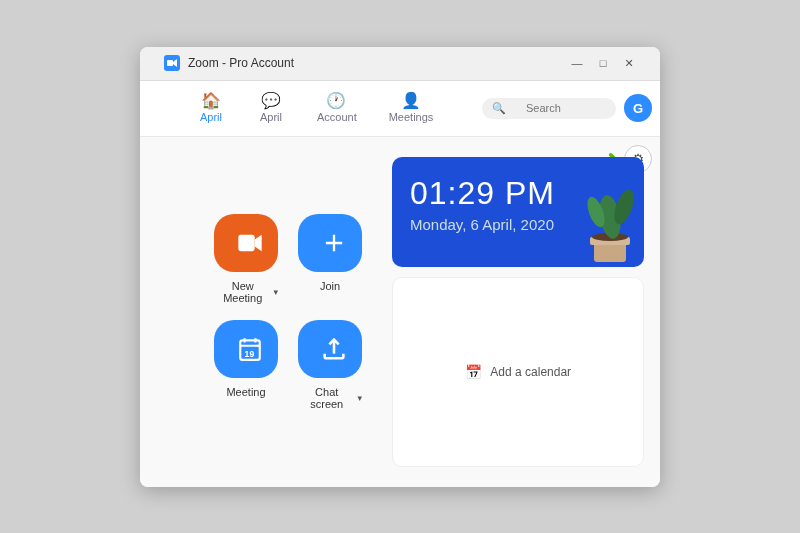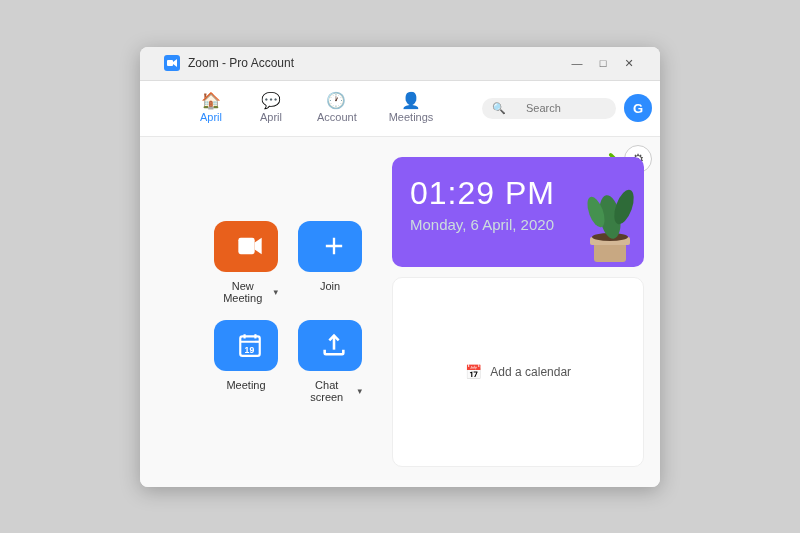--- a/index.html
+++ b/index.html
@@ -191,22 +191,22 @@
     }
     .action-item {
       display: flex;
       flex-direction: column;
       align-items: center;
       gap: 8px;
       cursor: pointer;
     }
     .action-btn {
       width: 64px;
-      height: 51px;
-      border-radius: 12px;
+      height: 58px;
+      border-radius: 20px;
       display: flex;
       align-items: center;
       justify-content: center;
       font-size: 24px;
       color: #fff;
       padding-left: 8px;
     }
     .btn-orange { background: #e8601c; }
     .btn-blue { background: #2d8cff; }
     .action-label {
@@ -224,21 +224,21 @@
 
     
     .right-panel {
       flex: 1;
       padding: 20px 16px 20px 10px;
       display: flex;
       flex-direction: column;
       gap: 10px;
     }
     .clock-card {
-      background: #8b5cf6;
+      background: #1d4ed8;
       border-radius: 10px;
       height: 110px;
       display: flex;
       align-items: flex-start;
       justify-content: space-between;
       padding: 18px 18px 12px;
       overflow: hidden;
       position: relative;
     }
     .clock-info {

